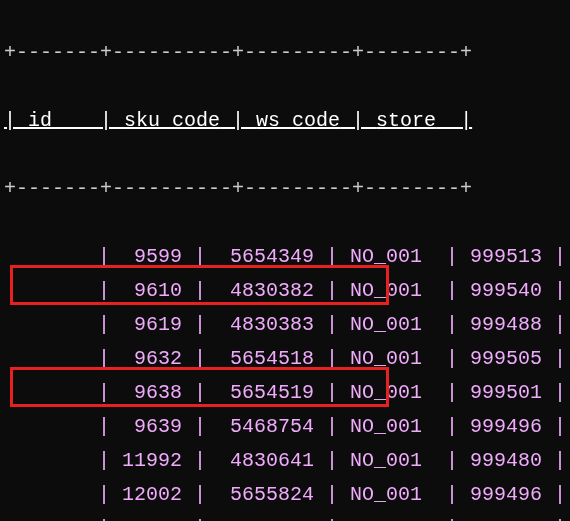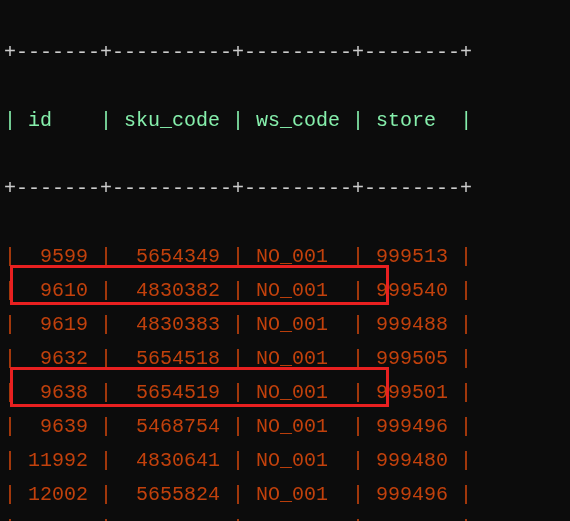--- a/index.html
+++ b/index.html
@@ -16,24 +16,26 @@
     .terminal {
       padding: 2px 4px;
       white-space: pre;
       line-height: 1.7;
       position: relative;
     }
     .border-line {
       color: #cccccc;
     }
     .header-row {
-      color: #86efac;
+      color: #ffffff;
+      text-decoration: underline;
     }
     .data-row {
-      color: #c2410c;
+      color: #f0abfc;
+      text-align: right;
     }
     .highlight-box {
       position: absolute;
       border: 3px solid #e82020;
       pointer-events: none;
       box-sizing: border-box;
     }
     .highlight-1 {
       left: 10px;
       top: 265px;

